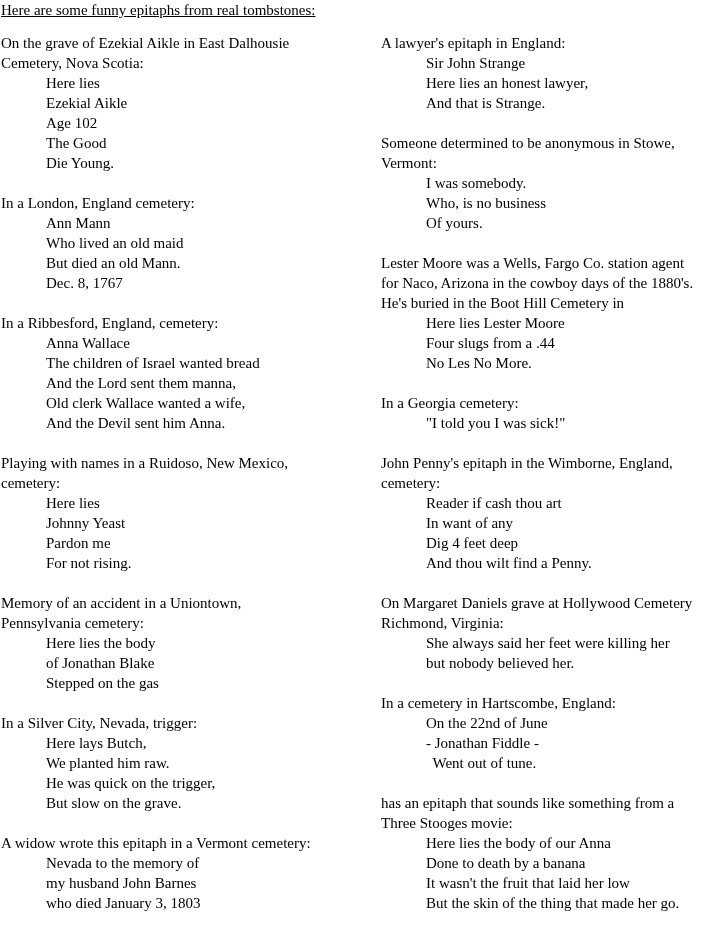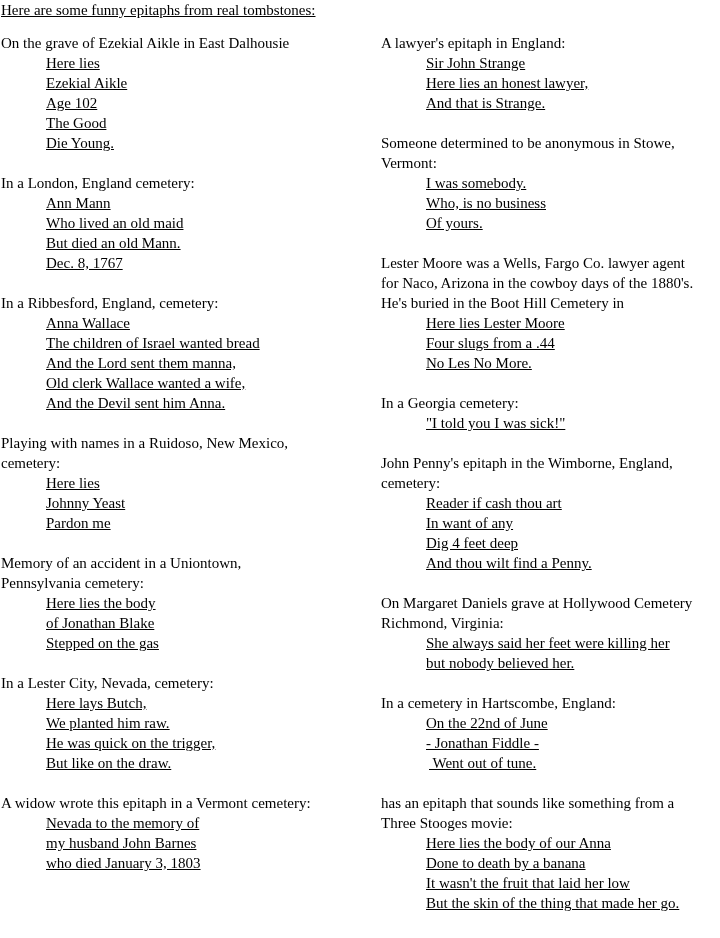--- a/index.html
+++ b/index.html
@@ -54,37 +54,37 @@
   }
   .intro-line,
   .epitaph-line {
     font-size: 15px;
     line-height: 20px;
     white-space: pre;
     margin: 0;
   }
   .epitaph-line {
     padding-left: 45px;
-    text-decoration: underline;
   }
   .epitaph-line.extra-space {
     padding-left: 48px;
   }
 </style>
 </head>
 <body>
 
 <div class="page">
 
   <div class="doc-title">Here are some funny epitaphs from real tombstones:</div>
 
   <div class="columns">
     <div class="col col-left">
         <div class="epitaph-block">
           <div class="intro-line">On the grave of Ezekial Aikle in East Dalhousie</div>
+          <div class="intro-line">Cemetery, Nova Scotia:</div>
           <div class="epitaph-line">Here lies</div>
           <div class="epitaph-line">Ezekial Aikle</div>
           <div class="epitaph-line">Age 102</div>
           <div class="epitaph-line">The Good</div>
           <div class="epitaph-line">Die Young.</div>
         </div>
         <div class="epitaph-block">
           <div class="intro-line">In a London, England cemetery:</div>
           <div class="epitaph-line">Ann Mann</div>
           <div class="epitaph-line">Who lived an old maid</div>
@@ -98,34 +98,35 @@
           <div class="epitaph-line">And the Lord sent them manna,</div>
           <div class="epitaph-line">Old clerk Wallace wanted a wife,</div>
           <div class="epitaph-line">And the Devil sent him Anna.</div>
         </div>
         <div class="epitaph-block">
           <div class="intro-line">Playing with names in a Ruidoso, New Mexico,</div>
           <div class="intro-line">cemetery:</div>
           <div class="epitaph-line">Here lies</div>
           <div class="epitaph-line">Johnny Yeast</div>
           <div class="epitaph-line">Pardon me</div>
+          <div class="epitaph-line">For not rising.</div>
         </div>
         <div class="epitaph-block">
           <div class="intro-line">Memory of an accident in a Uniontown,</div>
           <div class="intro-line">Pennsylvania cemetery:</div>
           <div class="epitaph-line">Here lies the body</div>
           <div class="epitaph-line">of Jonathan Blake</div>
           <div class="epitaph-line">Stepped on the gas</div>
         </div>
         <div class="epitaph-block">
-          <div class="intro-line">In a Lester City, Nevada, cemetery:</div>
+          <div class="intro-line">In a Silver City, Nevada, trigger:</div>
           <div class="epitaph-line">Here lays Butch,</div>
           <div class="epitaph-line">We planted him raw.</div>
           <div class="epitaph-line">He was quick on the trigger,</div>
-          <div class="epitaph-line">But like on the draw.</div>
+          <div class="epitaph-line">But slow on the grave.</div>
         </div>
         <div class="epitaph-block">
           <div class="intro-line">A widow wrote this epitaph in a Vermont cemetery:</div>
           <div class="epitaph-line">Nevada to the memory of</div>
           <div class="epitaph-line">my husband John Barnes</div>
           <div class="epitaph-line">who died January 3, 1803</div>
         </div>
       </div>
     <div class="col col-right">
         <div class="epitaph-block">
@@ -135,21 +136,21 @@
           <div class="epitaph-line">And that is Strange.</div>
         </div>
         <div class="epitaph-block">
           <div class="intro-line">Someone determined to be anonymous in Stowe,</div>
           <div class="intro-line">Vermont:</div>
           <div class="epitaph-line">I was somebody.</div>
           <div class="epitaph-line">Who, is no business</div>
           <div class="epitaph-line">Of yours.</div>
         </div>
         <div class="epitaph-block">
-          <div class="intro-line">Lester Moore was a Wells, Fargo Co. lawyer agent</div>
+          <div class="intro-line">Lester Moore was a Wells, Fargo Co. station agent</div>
           <div class="intro-line">for Naco, Arizona in the cowboy days of the 1880's.</div>
           <div class="intro-line">He's buried in the Boot Hill Cemetery in</div>
           <div class="epitaph-line">Here lies Lester Moore</div>
           <div class="epitaph-line">Four slugs from a .44</div>
           <div class="epitaph-line">No Les No More.</div>
         </div>
         <div class="epitaph-block">
           <div class="intro-line">In a Georgia cemetery:</div>
           <div class="epitaph-line">"I told you I was sick!"</div>
         </div>

